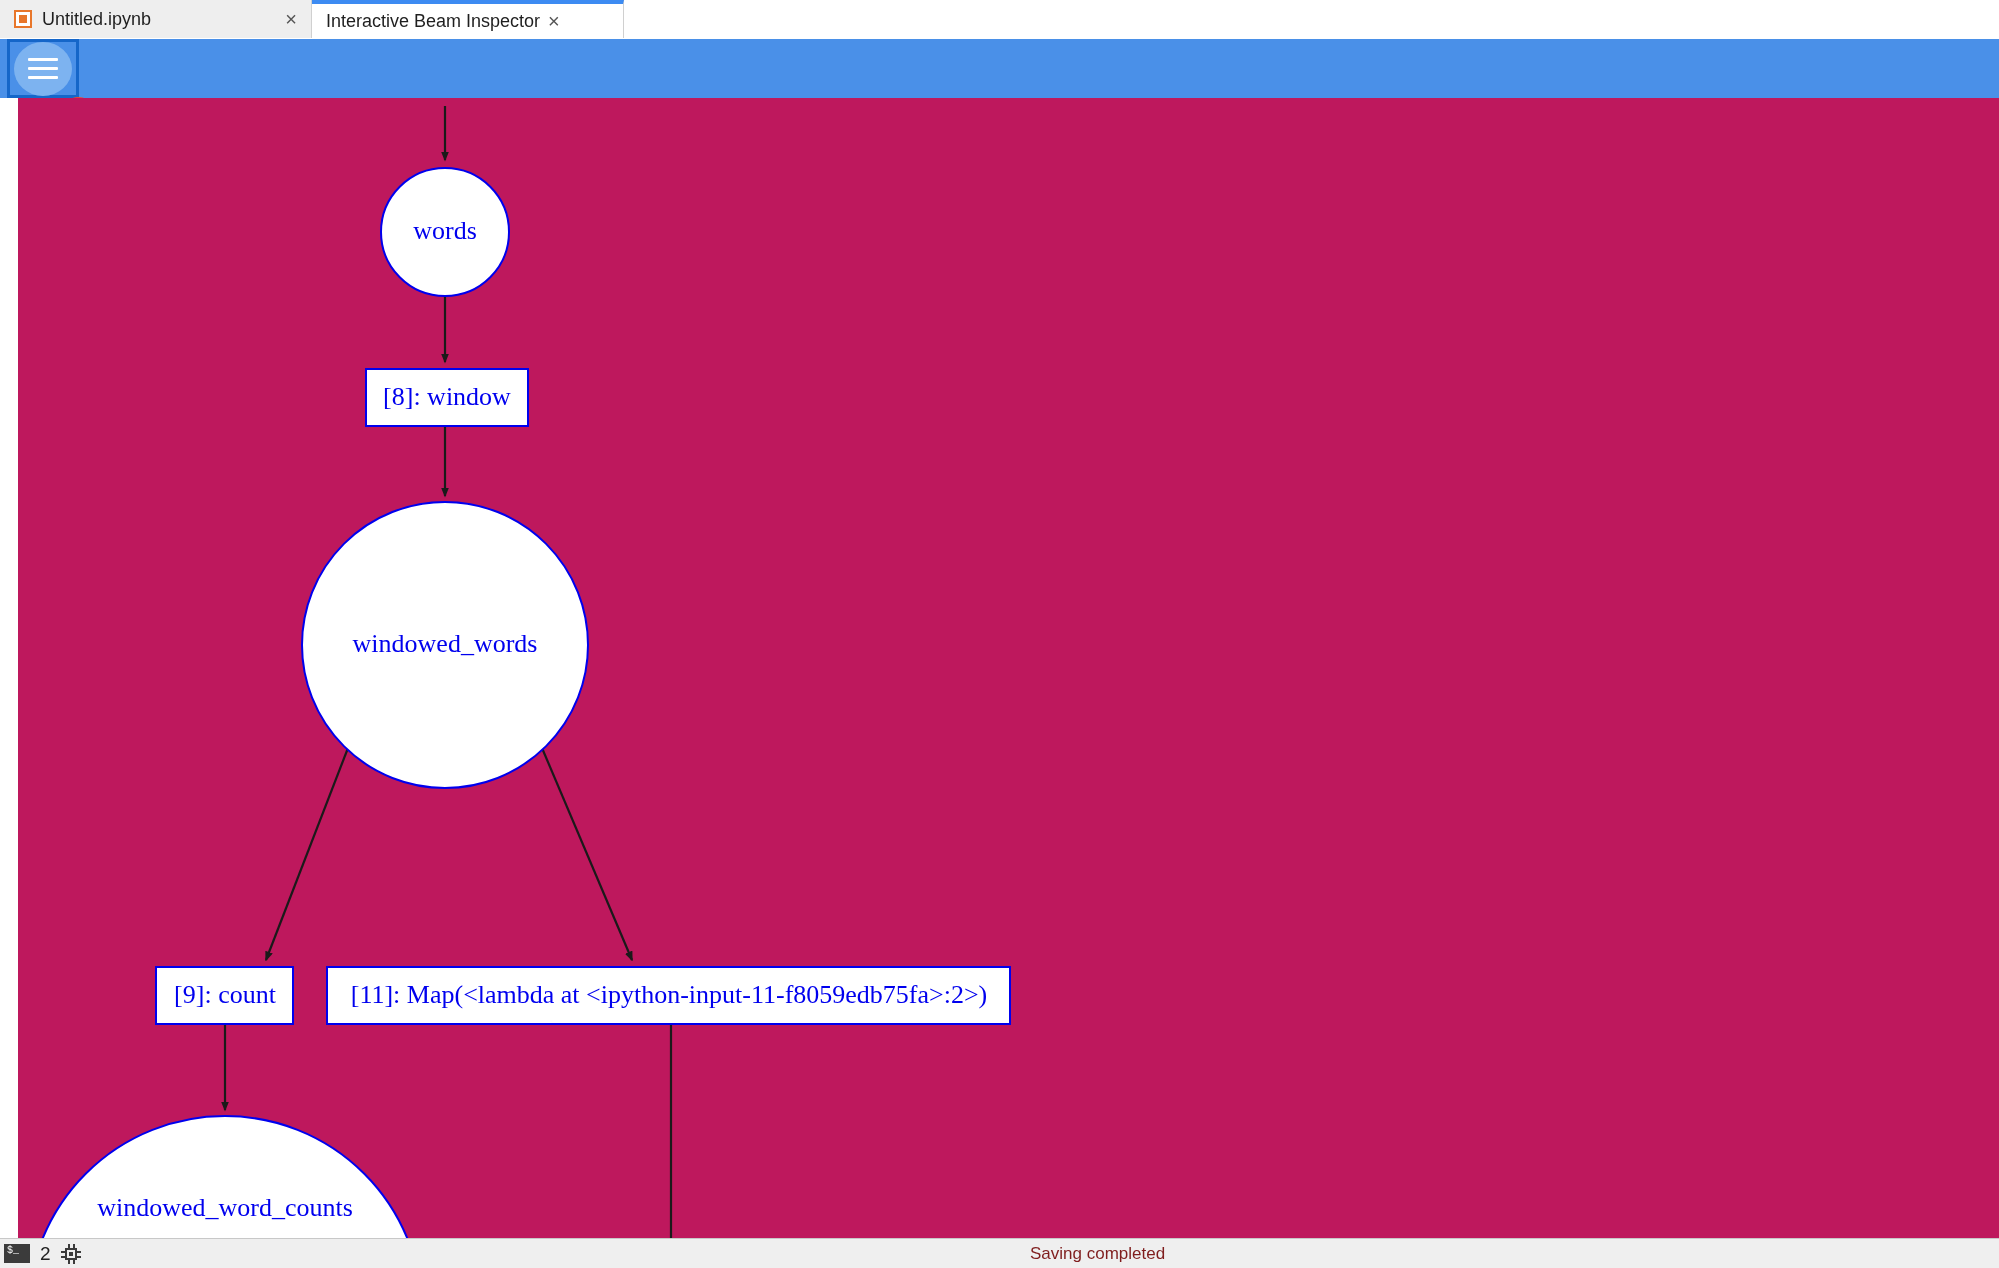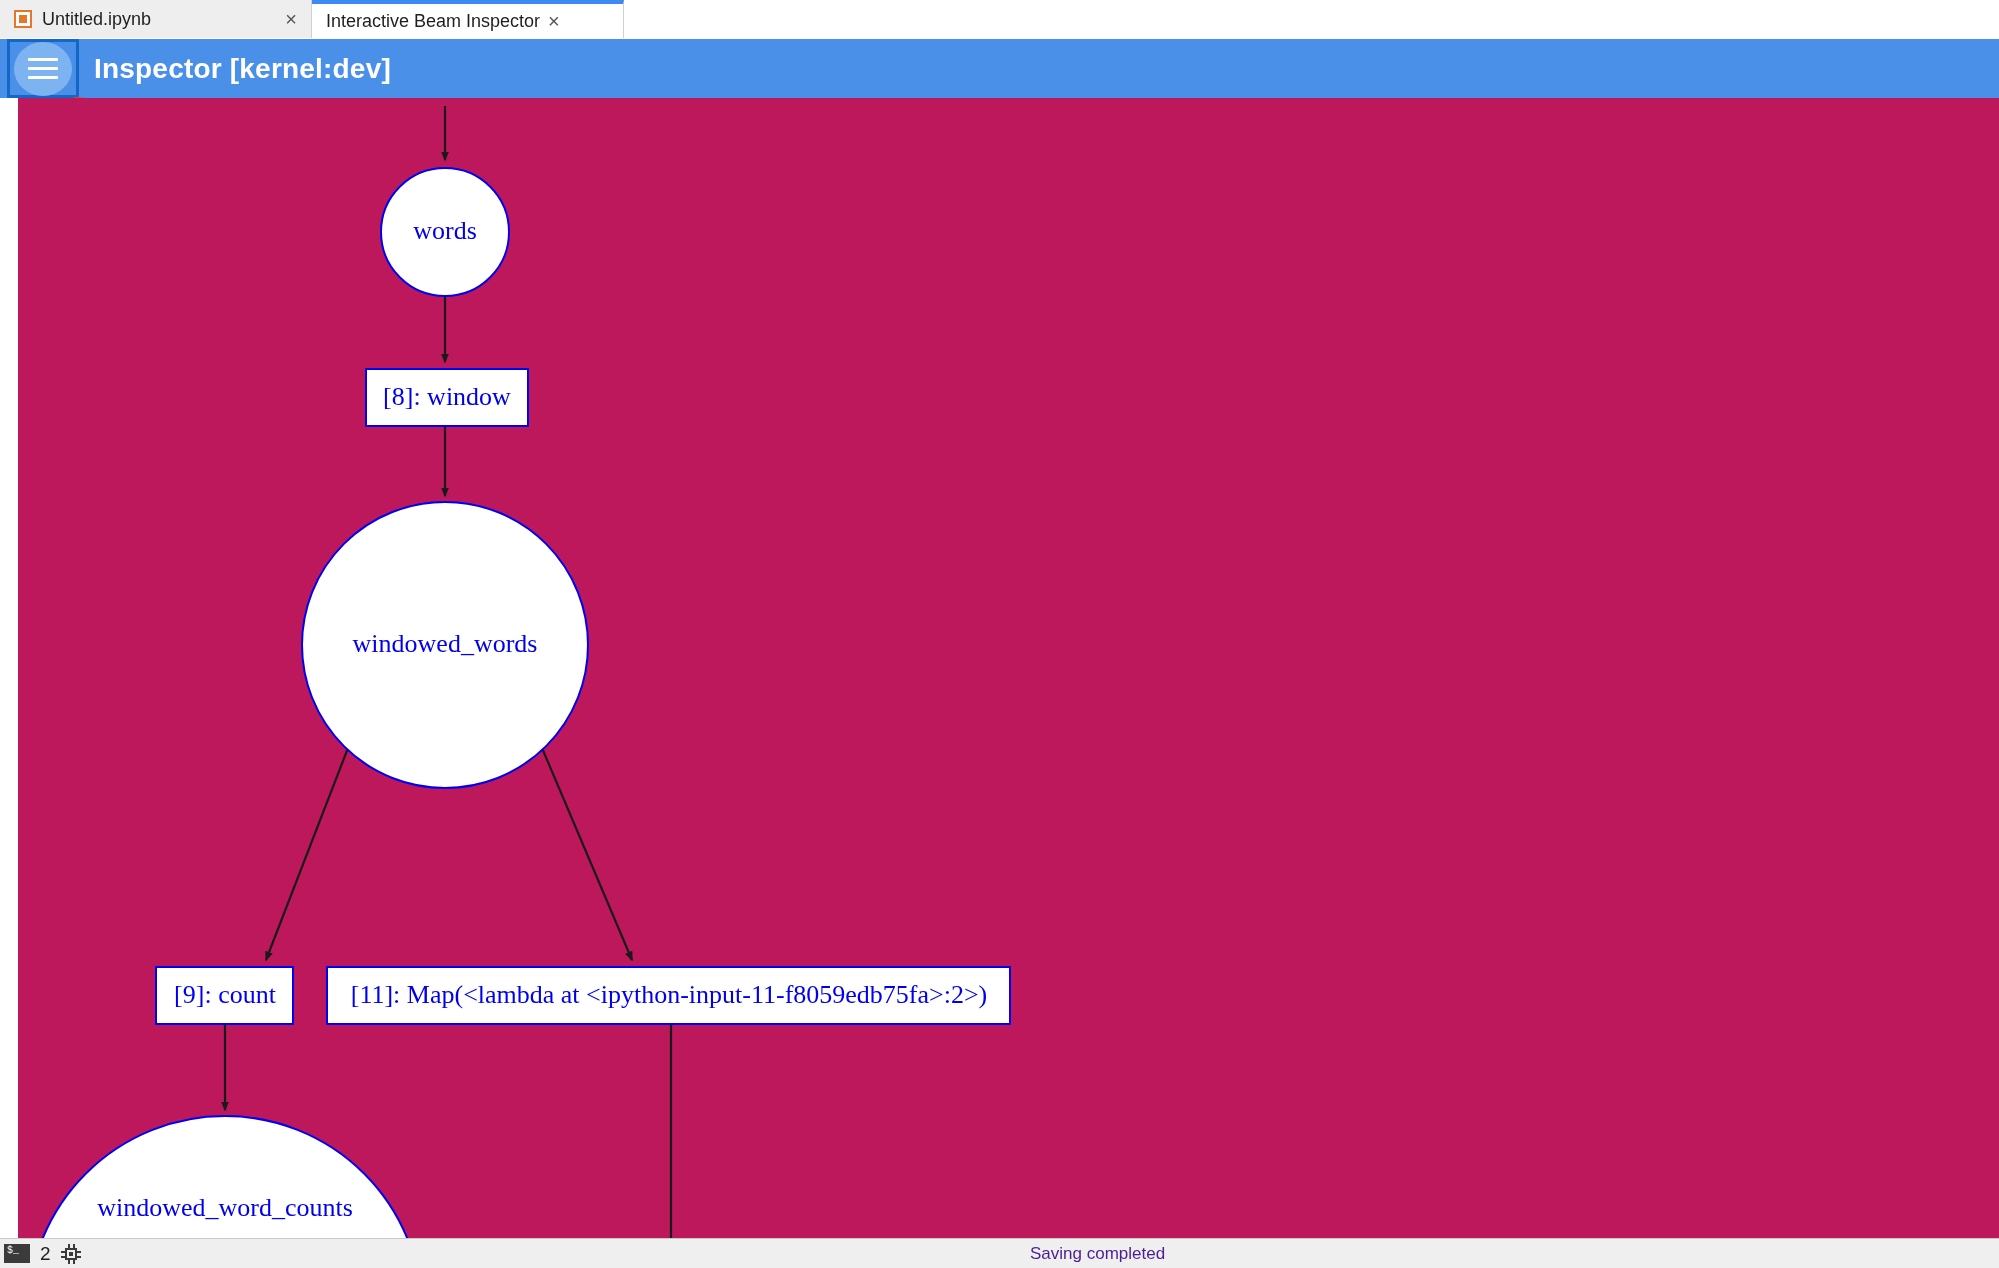--- a/index.html
+++ b/index.html
@@ -135,21 +135,21 @@
     border: 2px solid #3b3b3b;
   }
   .chip-icon .core {
     position: absolute; left: 8px; top: 8px; width: 4px; height: 4px; background:#3b3b3b;
   }
   .chip-icon i {
     position:absolute; background:#3b3b3b;
   }
   .status-center {
     position: absolute; left: 1030px;
-    font-size: 17px; color: #4c1d95;
+    font-size: 17px; color: #7f1d1d;
   }
 </style>
 </head>
 <body>
 
 <div id="app">
 
   <div class="tabbar">
     <div class="tabbar-strip">
       <div class="tab inactive">
@@ -166,21 +166,20 @@
   </div>
 
   <div class="header"></div>
   <div class="hamburger-wrap">
     <div class="hamburger-circle">
       <span></span>
         <span></span>
         <span></span>
     </div>
   </div>
-  <div class="header-title">Inspector [kernel:dev]</div>
 
   <svg class="annot-arrow" width="120" height="110">
     <path d="M 62 10 C 52 8, 44 14, 40 26 L 12 104" stroke="#f0462b" stroke-width="5" fill="none" stroke-linecap="round"></path>
   </svg>
   <div class="annot-label">Toggled</div>
 
   <div class="canvas">
     <svg class="graph-svg" width="1999" height="1140">
       <defs>
         <marker id="ah" markerWidth="10" markerHeight="10" refX="8.5" refY="4" orient="auto" markerUnits="userSpaceOnUse">

